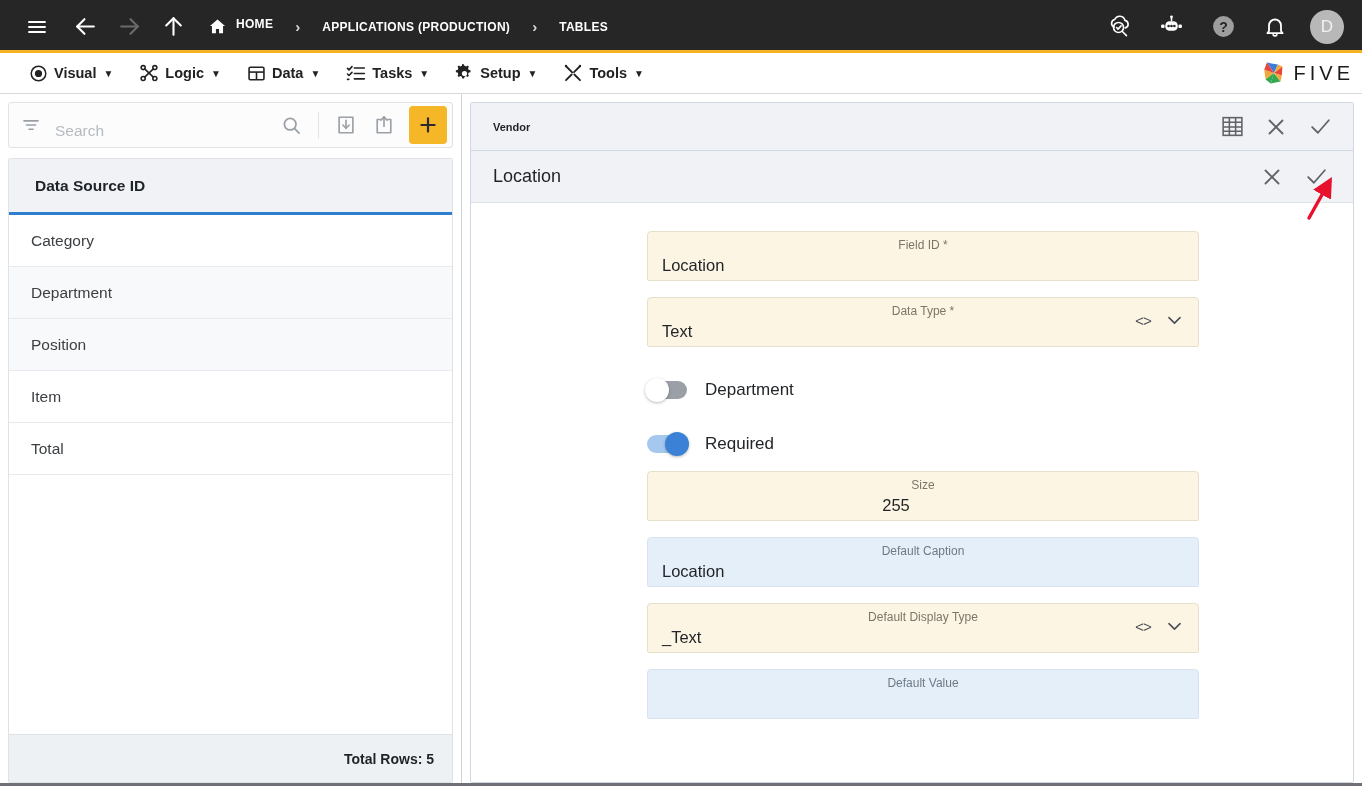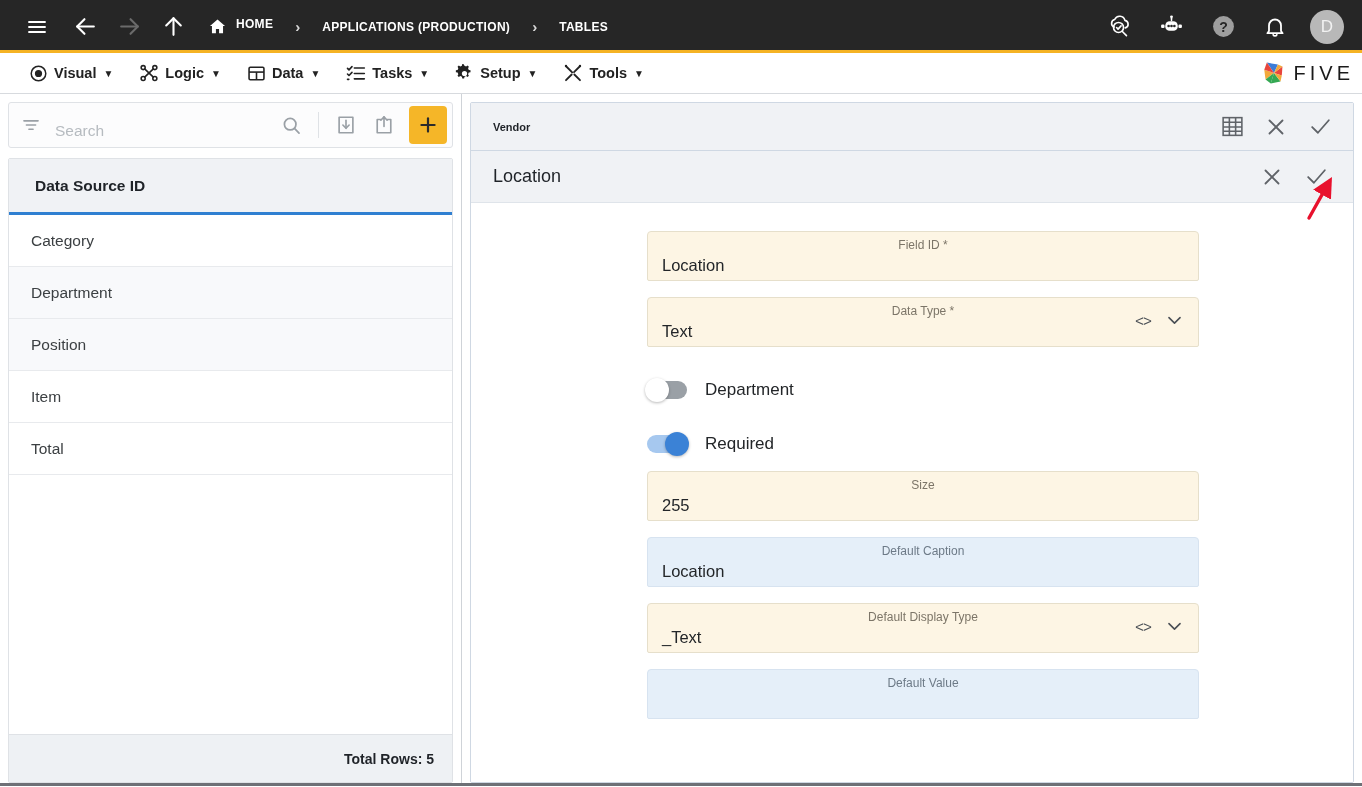--- a/index.html
+++ b/index.html
@@ -308,21 +308,21 @@
     line-height: 13px;
     margin-bottom: 2px;
     text-align: center;
   }
   .field.blue .fl { color: #6d7a87; }
   .fv {
     font-size: 16.5px;
     color: #232629;
     line-height: 22px;
   }
-  .fv.right { text-align: left; padding-right: 54px; }
+  .fv.right { text-align: center; padding-right: 54px; }
   .field-icons {
     position: absolute;
     right: 14px;
     top: 50%;
     transform: translateY(-50%);
     display: flex;
     align-items: center;
     gap: 14px;
     color: #4a4f55;
   }

